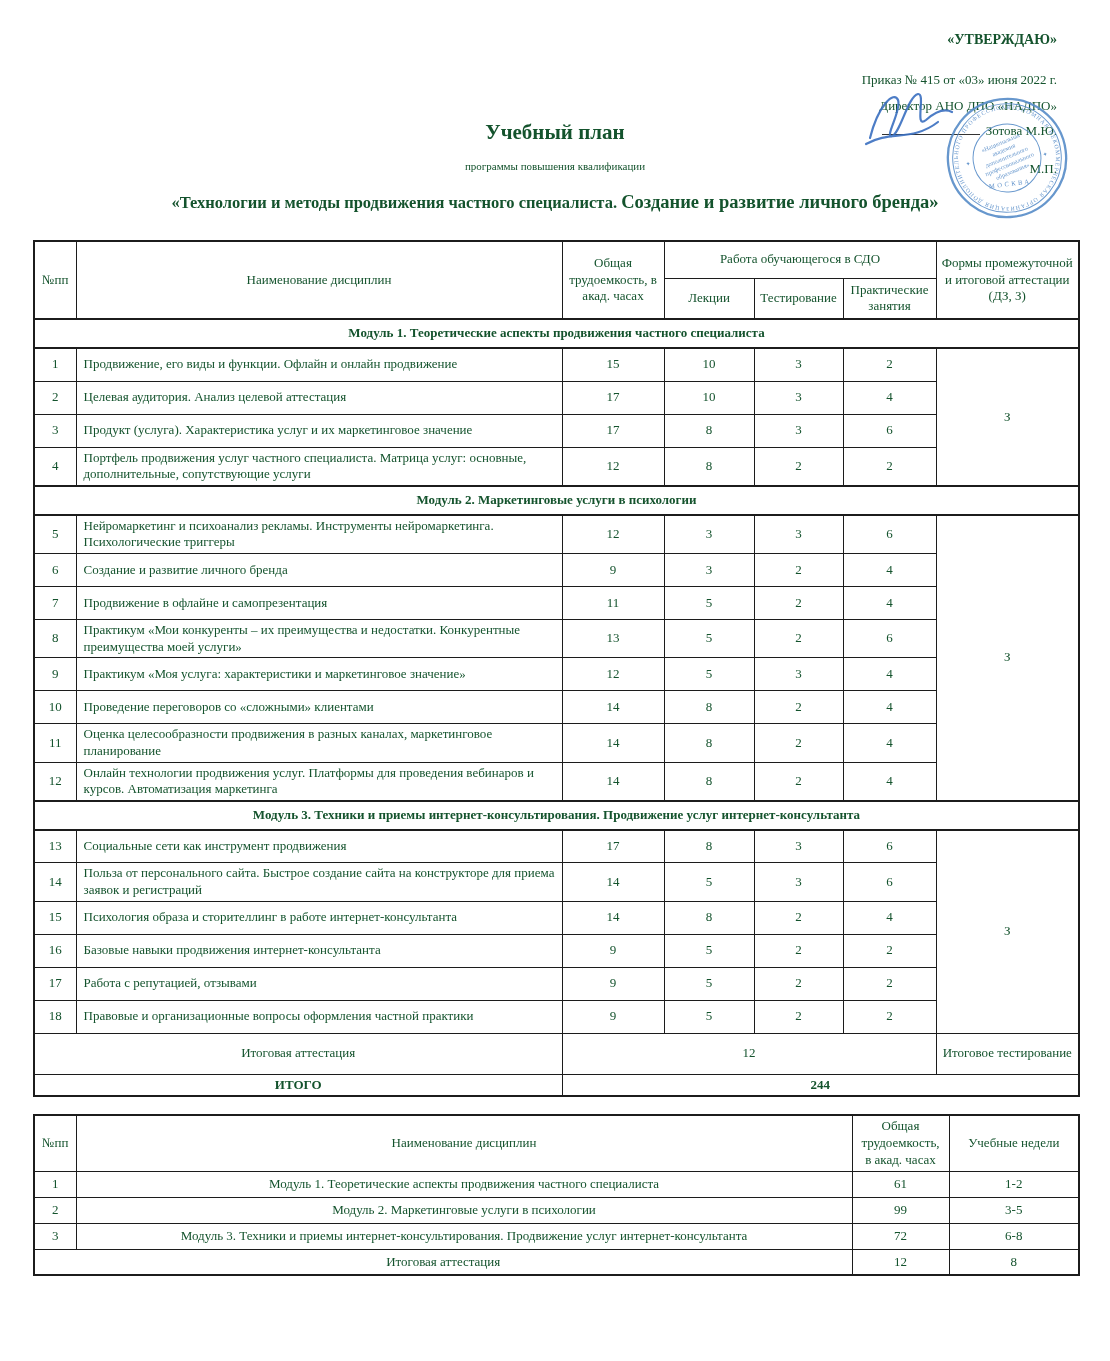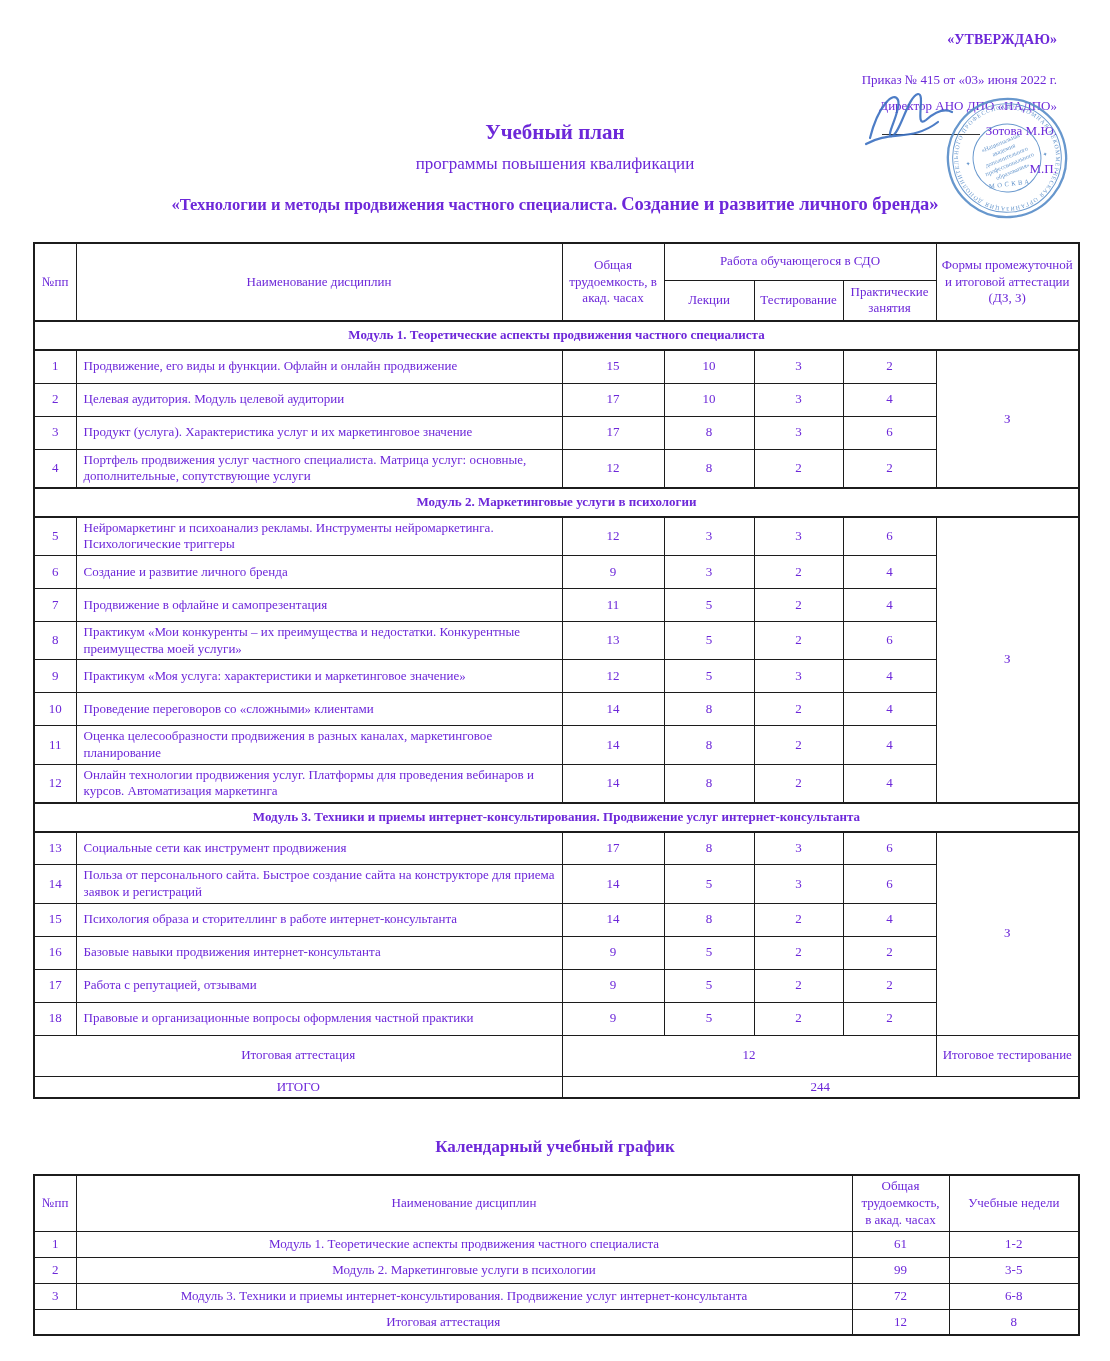--- a/index.html
+++ b/index.html
@@ -3,21 +3,21 @@
 <meta charset="utf-8">
 <style>
   * { box-sizing: border-box; }
   html,body { margin:0; padding:0; background:#e8e8e8; }
   .page {
     position: relative;
     width: 1110px; height: 1361px;
     margin: 0 auto;
     background: #ffffff;
     font-family: "Liberation Serif", "DejaVu Serif", serif;
-    color: #6d28d9;
+    color: #14532d;
     overflow: hidden;
   }
 
   
   .approval {
     position: absolute; top: 32px; right: 53px;
     text-align: right; font-size: 13px; line-height: 1.1;
     z-index: 3;
   }
   .approval .approve { font-weight: bold; font-size: 14px; }
@@ -37,21 +37,21 @@
 
   .stamp-wrap {
     position: absolute; top: 95px; right: 40px;
     width: 126px; height: 126px; z-index: 4;
     transform: rotate(-7deg); opacity: .92;
   }
 
   
   .titles { padding-top: 120px; text-align: center; }
   .doc-title { font-size: 21px; font-weight: bold; margin: 0; }
-  .doc-subtitle { font-size: 17px; margin-top: 9px; }
+  .doc-subtitle { font-size: 11px; margin-top: 15px; }
   .program-title { font-size: 16.5px; font-weight: bold; margin-top: 20px; }
   .program-title .part2 { font-size: 18.5px; }
 
   
   table { border-collapse: collapse; table-layout: fixed; background:#fff; }
   .main-table, .cal-table {
     margin-left: 33px; width: 1045px;
     border: 2px solid #1c1c1c;
   }
   th, td {
@@ -64,21 +64,21 @@
   .main-table { margin-top: 27px; }
   .main-table thead tr:first-child  th { height: 37px; }
   .main-table thead tr:last-child   th { height: 41px; border-bottom: 2px solid #1c1c1c; }
   .main-table tbody tr.d-row        { height: 33px; }
   .main-table tbody td.name-cell    { text-align: left; padding-left: 7px; padding-right: 6px; }
   .main-table tr.module-row td {
     font-weight: bold; height: 29px;
     border-top: 2px solid #1c1c1c; border-bottom: 2px solid #1c1c1c;
   }
   .main-table tr.attest-row td { height: 41px; }
-  .main-table tr.total-row  td { height: 21px; font-weight: normal; }
+  .main-table tr.total-row  td { height: 21px; font-weight: bold; }
 
   .cal-title { text-align: center; font-size: 17px; font-weight: bold; margin: 38px 0 0 0; }
   .cal-table { margin-top: 17px; }
   .cal-table thead th { height: 56px; }
   .cal-table tbody tr { height: 26px; }
 </style>
 </head>
 <body>
 
 <div class="page">
@@ -169,21 +169,21 @@
           <td>1</td>
           <td class="name-cell">Продвижение, его виды и функции. Офлайн и онлайн продвижение</td>
           <td>15</td>
           <td>10</td>
           <td>3</td>
           <td>2</td>
           <td rowspan="4">З</td>
         </tr>
         <tr class="d-row">
           <td>2</td>
-          <td class="name-cell">Целевая аудитория. Модуль целевой аудитории</td>
+          <td class="name-cell">Целевая аудитория. Анализ целевой аттестация</td>
           <td>17</td>
           <td>10</td>
           <td>3</td>
           <td>4</td>
         </tr>
         <tr class="d-row">
           <td>3</td>
           <td class="name-cell">Продукт (услуга). Характеристика услуг и их маркетинговое значение</td>
           <td>17</td>
           <td>8</td>
@@ -323,21 +323,20 @@
           <td colspan="4">12</td>
           <td>Итоговое тестирование</td>
         </tr>
         <tr class="total-row">
           <td colspan="2">ИТОГО</td>
           <td colspan="5">244</td>
         </tr>
       </tbody>
   </table>
 
-  <h2 class="cal-title">Календарный учебный график</h2>
   <table class="cal-table">
     <colgroup>
       <col style="width:42px">
         <col style="width:776px">
         <col style="width:97px">
         <col style="width:130px">
     </colgroup>
     <thead>
       <tr>
         <th>№пп</th>

